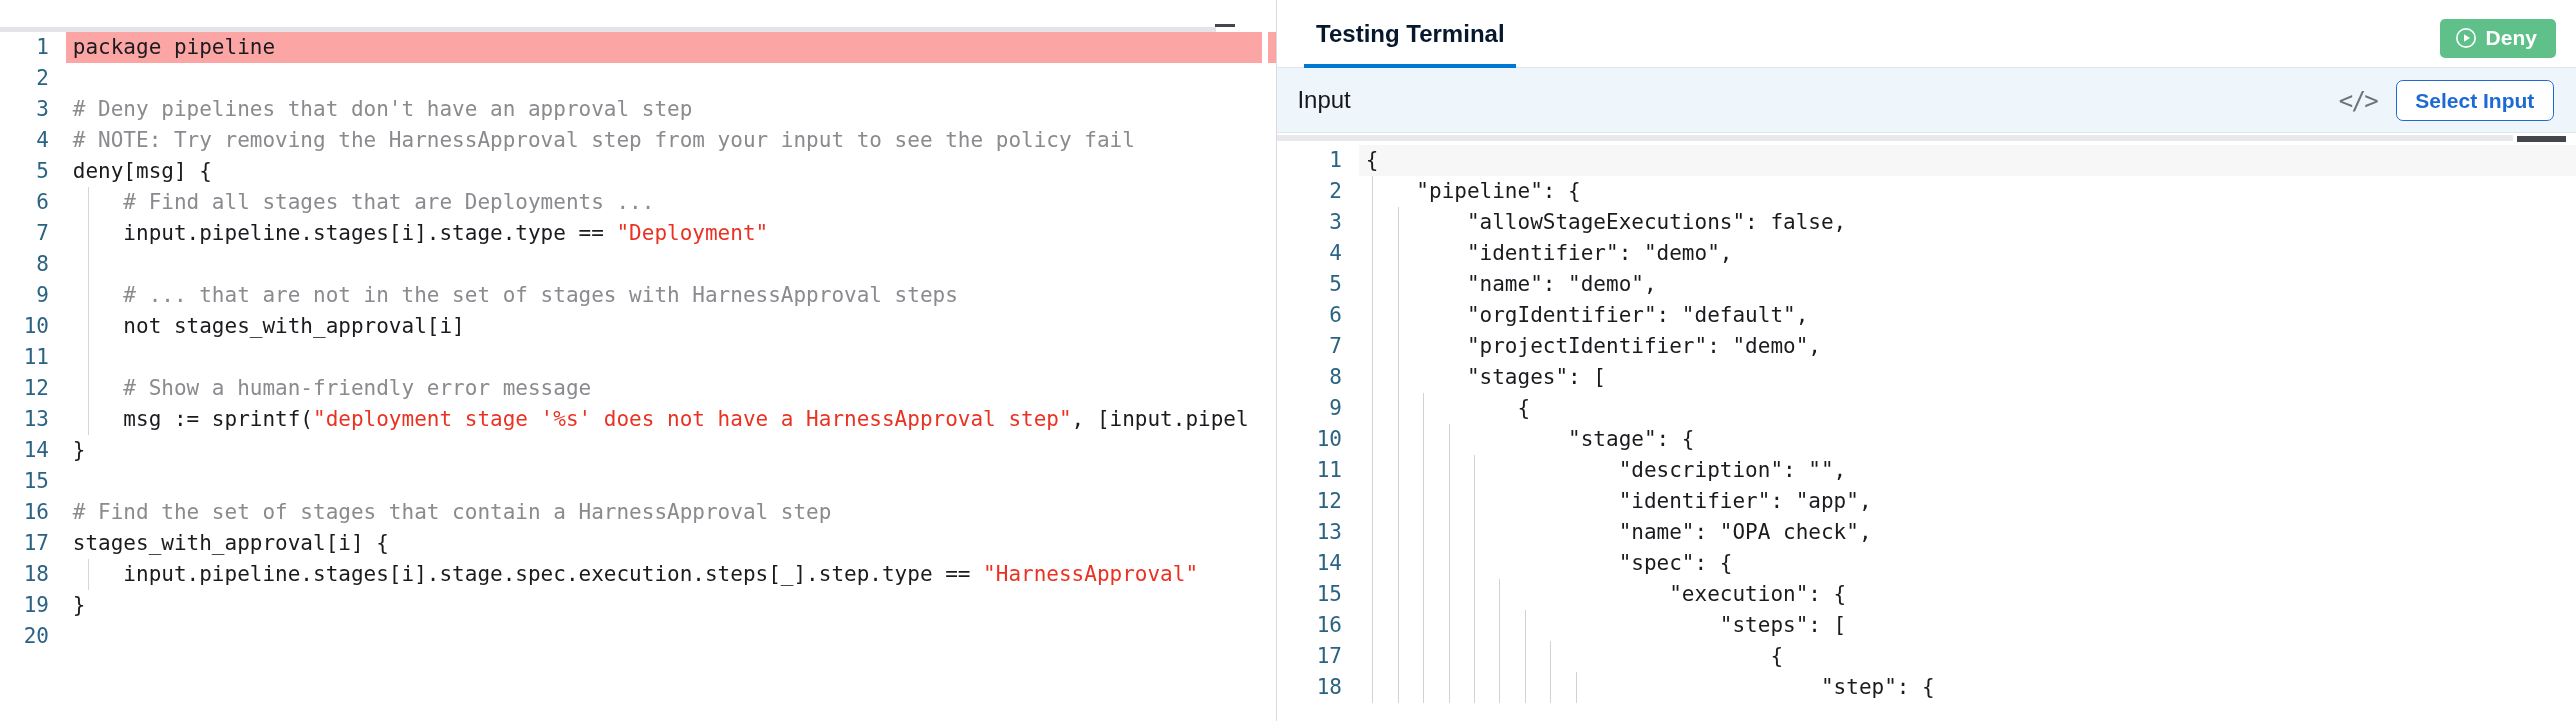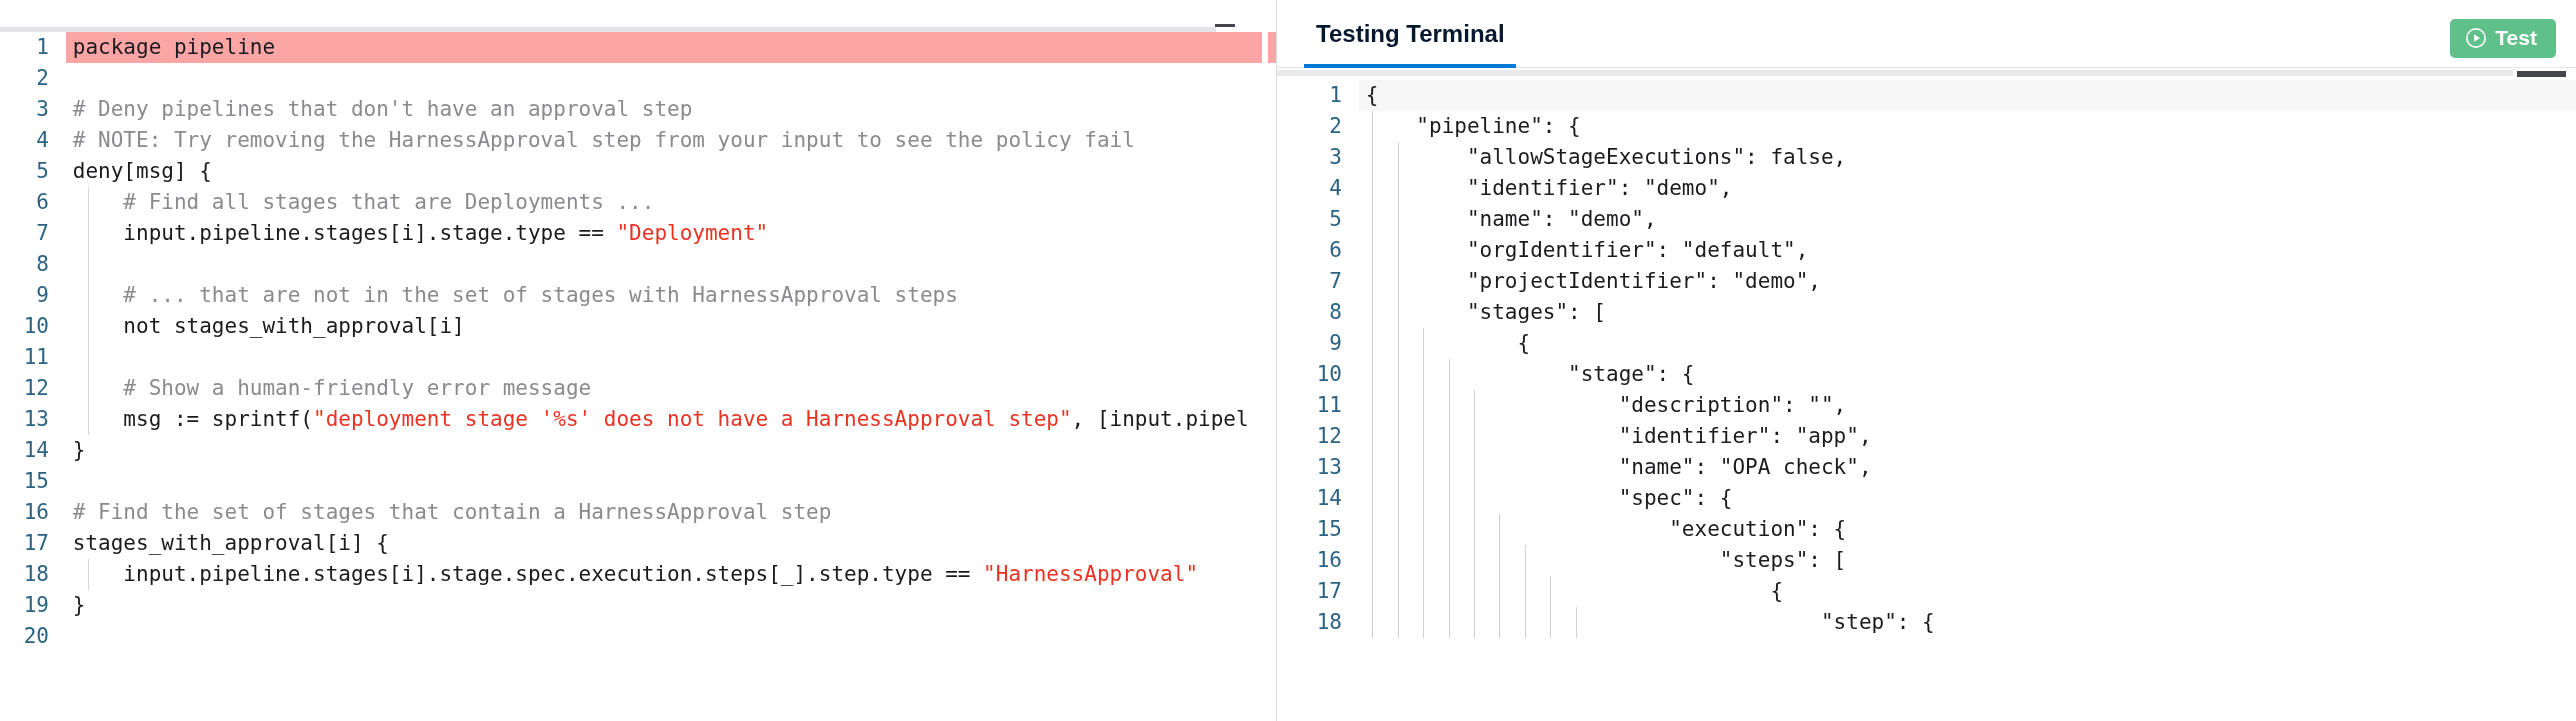--- a/index.html
+++ b/index.html
@@ -288,24 +288,31 @@
       <div class="tab active">
         <span>Testing Terminal</span>
       </div>
       <button class="test-button">
         <span class="play-icon">
           <svg width="22" height="22" viewBox="0 0 24 24" aria-hidden="true">
             <circle cx="12" cy="12" r="10" fill="none" stroke="#ffffff" stroke-width="1.8"></circle>
             <path d="M9.8 7.8 L16.4 12 L9.8 16.2 Z" fill="#ffffff"></path>
           </svg>
         </span>
-        <span>Test</span>
+        <span>Deny</span>
       </button>
     </div>
 
+    <div class="input-bar">
+      <span class="input-label">Input</span>
+      <div class="input-bar-right">
+        <span class="code-brackets-icon">&lt;/&gt;</span>
+        <button class="select-input-btn">Select Input</button>
+      </div>
+    </div>
 
     <div class="json-topstrip">
       <div class="json-hscroll-track"></div>
       <div class="json-minimize"></div>
     </div>
 
     <div class="json-area" id="json-area"><div class="json-line first"><div class="jn-num">1</div><div class="jn-text">{</div></div><div class="json-line"><span class="jguide" style="left: 95px;"></span><div class="jn-num">2</div><div class="jn-text">    "pipeline": {</div></div><div class="json-line"><span class="jguide" style="left: 95px;"></span><span class="jguide" style="left: 121px;"></span><div class="jn-num">3</div><div class="jn-text">        "allowStageExecutions": false,</div></div><div class="json-line"><span class="jguide" style="left: 95px;"></span><span class="jguide" style="left: 121px;"></span><div class="jn-num">4</div><div class="jn-text">        "identifier": "demo",</div></div><div class="json-line"><span class="jguide" style="left: 95px;"></span><span class="jguide" style="left: 121px;"></span><div class="jn-num">5</div><div class="jn-text">        "name": "demo",</div></div><div class="json-line"><span class="jguide" style="left: 95px;"></span><span class="jguide" style="left: 121px;"></span><div class="jn-num">6</div><div class="jn-text">        "orgIdentifier": "default",</div></div><div class="json-line"><span class="jguide" style="left: 95px;"></span><span class="jguide" style="left: 121px;"></span><div class="jn-num">7</div><div class="jn-text">        "projectIdentifier": "demo",</div></div><div class="json-line"><span class="jguide" style="left: 95px;"></span><span class="jguide" style="left: 121px;"></span><div class="jn-num">8</div><div class="jn-text">        "stages": [</div></div><div class="json-line"><span class="jguide" style="left: 95px;"></span><span class="jguide" style="left: 121px;"></span><span class="jguide" style="left: 146px;"></span><div class="jn-num">9</div><div class="jn-text">            {</div></div><div class="json-line"><span class="jguide" style="left: 95px;"></span><span class="jguide" style="left: 121px;"></span><span class="jguide" style="left: 146px;"></span><span class="jguide" style="left: 172px;"></span><div class="jn-num">10</div><div class="jn-text">                "stage": {</div></div><div class="json-line"><span class="jguide" style="left: 95px;"></span><span class="jguide" style="left: 121px;"></span><span class="jguide" style="left: 146px;"></span><span class="jguide" style="left: 172px;"></span><span class="jguide" style="left: 197px;"></span><div class="jn-num">11</div><div class="jn-text">                    "description": "",</div></div><div class="json-line"><span class="jguide" style="left: 95px;"></span><span class="jguide" style="left: 121px;"></span><span class="jguide" style="left: 146px;"></span><span class="jguide" style="left: 172px;"></span><span class="jguide" style="left: 197px;"></span><div class="jn-num">12</div><div class="jn-text">                    "identifier": "app",</div></div><div class="json-line"><span class="jguide" style="left: 95px;"></span><span class="jguide" style="left: 121px;"></span><span class="jguide" style="left: 146px;"></span><span class="jguide" style="left: 172px;"></span><span class="jguide" style="left: 197px;"></span><div class="jn-num">13</div><div class="jn-text">                    "name": "OPA check",</div></div><div class="json-line"><span class="jguide" style="left: 95px;"></span><span class="jguide" style="left: 121px;"></span><span class="jguide" style="left: 146px;"></span><span class="jguide" style="left: 172px;"></span><span class="jguide" style="left: 197px;"></span><div class="jn-num">14</div><div class="jn-text">                    "spec": {</div></div><div class="json-line"><span class="jguide" style="left: 95px;"></span><span class="jguide" style="left: 121px;"></span><span class="jguide" style="left: 146px;"></span><span class="jguide" style="left: 172px;"></span><span class="jguide" style="left: 197px;"></span><span class="jguide" style="left: 222px;"></span><div class="jn-num">15</div><div class="jn-text">                        "execution": {</div></div><div class="json-line"><span class="jguide" style="left: 95px;"></span><span class="jguide" style="left: 121px;"></span><span class="jguide" style="left: 146px;"></span><span class="jguide" style="left: 172px;"></span><span class="jguide" style="left: 197px;"></span><span class="jguide" style="left: 222px;"></span><span class="jguide" style="left: 248px;"></span><div class="jn-num">16</div><div class="jn-text">                            "steps": [</div></div><div class="json-line"><span class="jguide" style="left: 95px;"></span><span class="jguide" style="left: 121px;"></span><span class="jguide" style="left: 146px;"></span><span class="jguide" style="left: 172px;"></span><span class="jguide" style="left: 197px;"></span><span class="jguide" style="left: 222px;"></span><span class="jguide" style="left: 248px;"></span><span class="jguide" style="left: 273px;"></span><div class="jn-num">17</div><div class="jn-text">                                {</div></div><div class="json-line"><span class="jguide" style="left: 95px;"></span><span class="jguide" style="left: 121px;"></span><span class="jguide" style="left: 146px;"></span><span class="jguide" style="left: 172px;"></span><span class="jguide" style="left: 197px;"></span><span class="jguide" style="left: 222px;"></span><span class="jguide" style="left: 248px;"></span><span class="jguide" style="left: 273px;"></span><span class="jguide" style="left: 299px;"></span><div class="jn-num">18</div><div class="jn-text">                                    "step": {</div></div></div>
   </div>
 </div>
 

